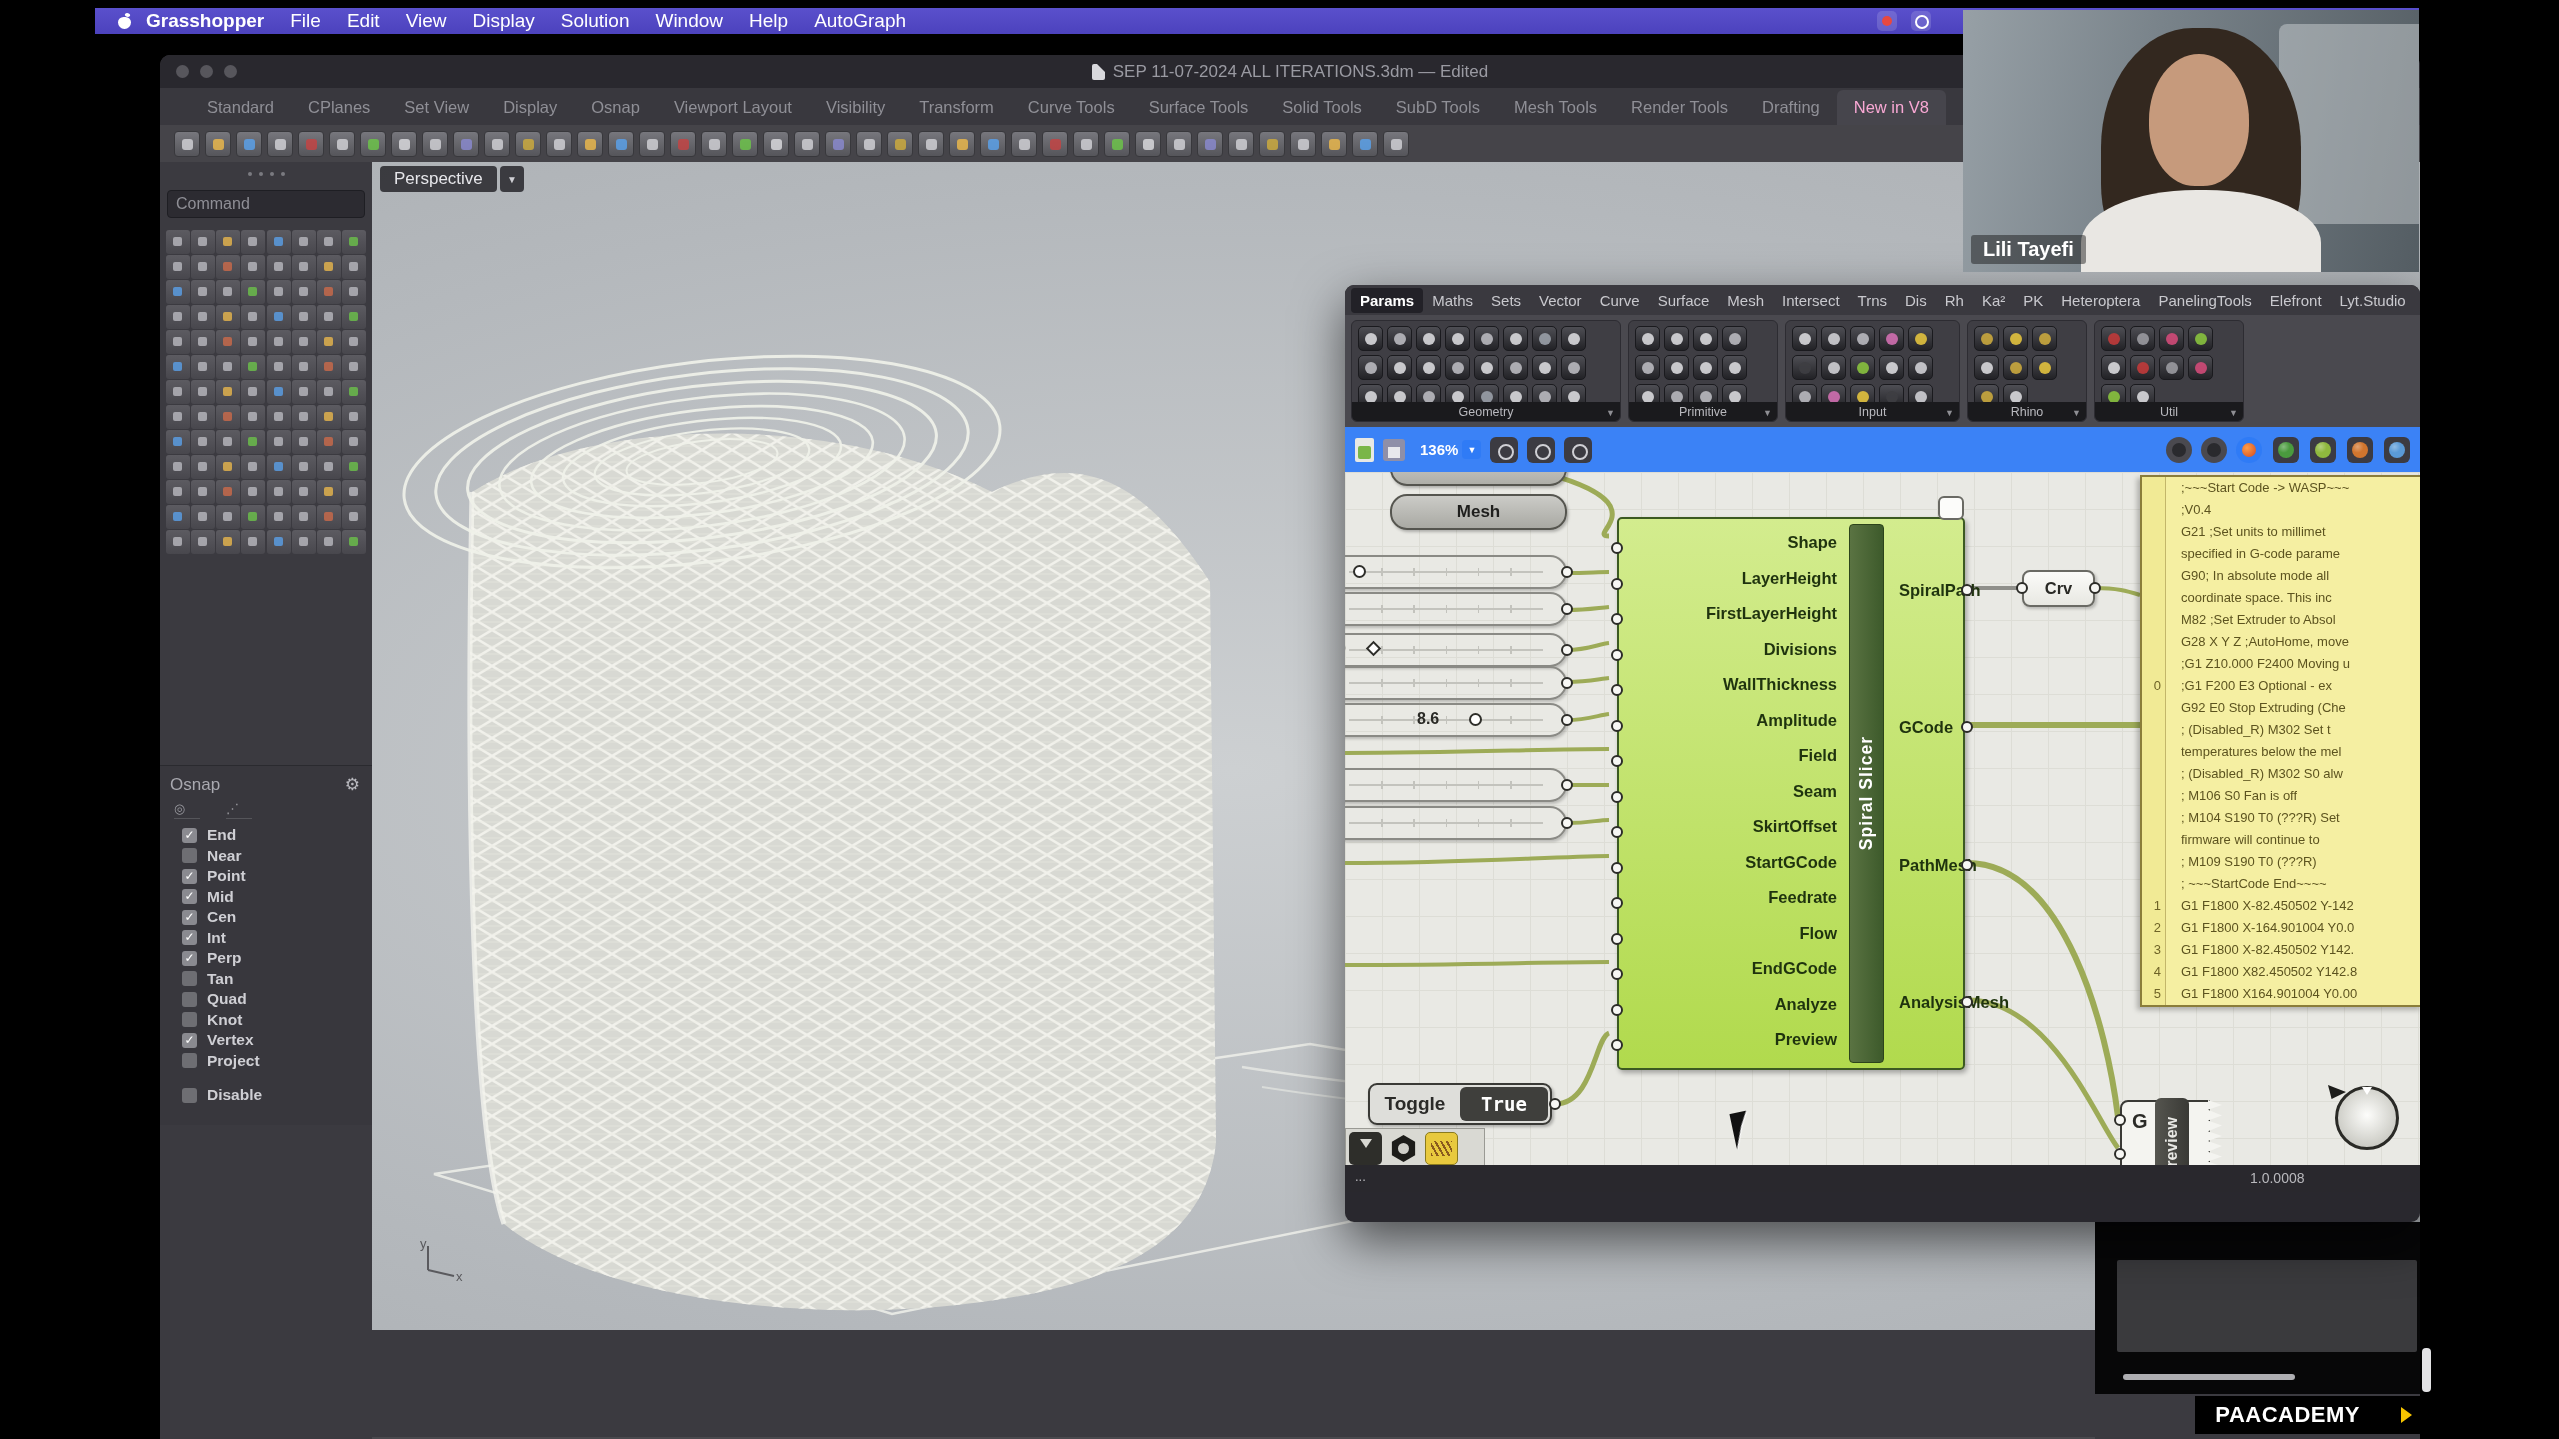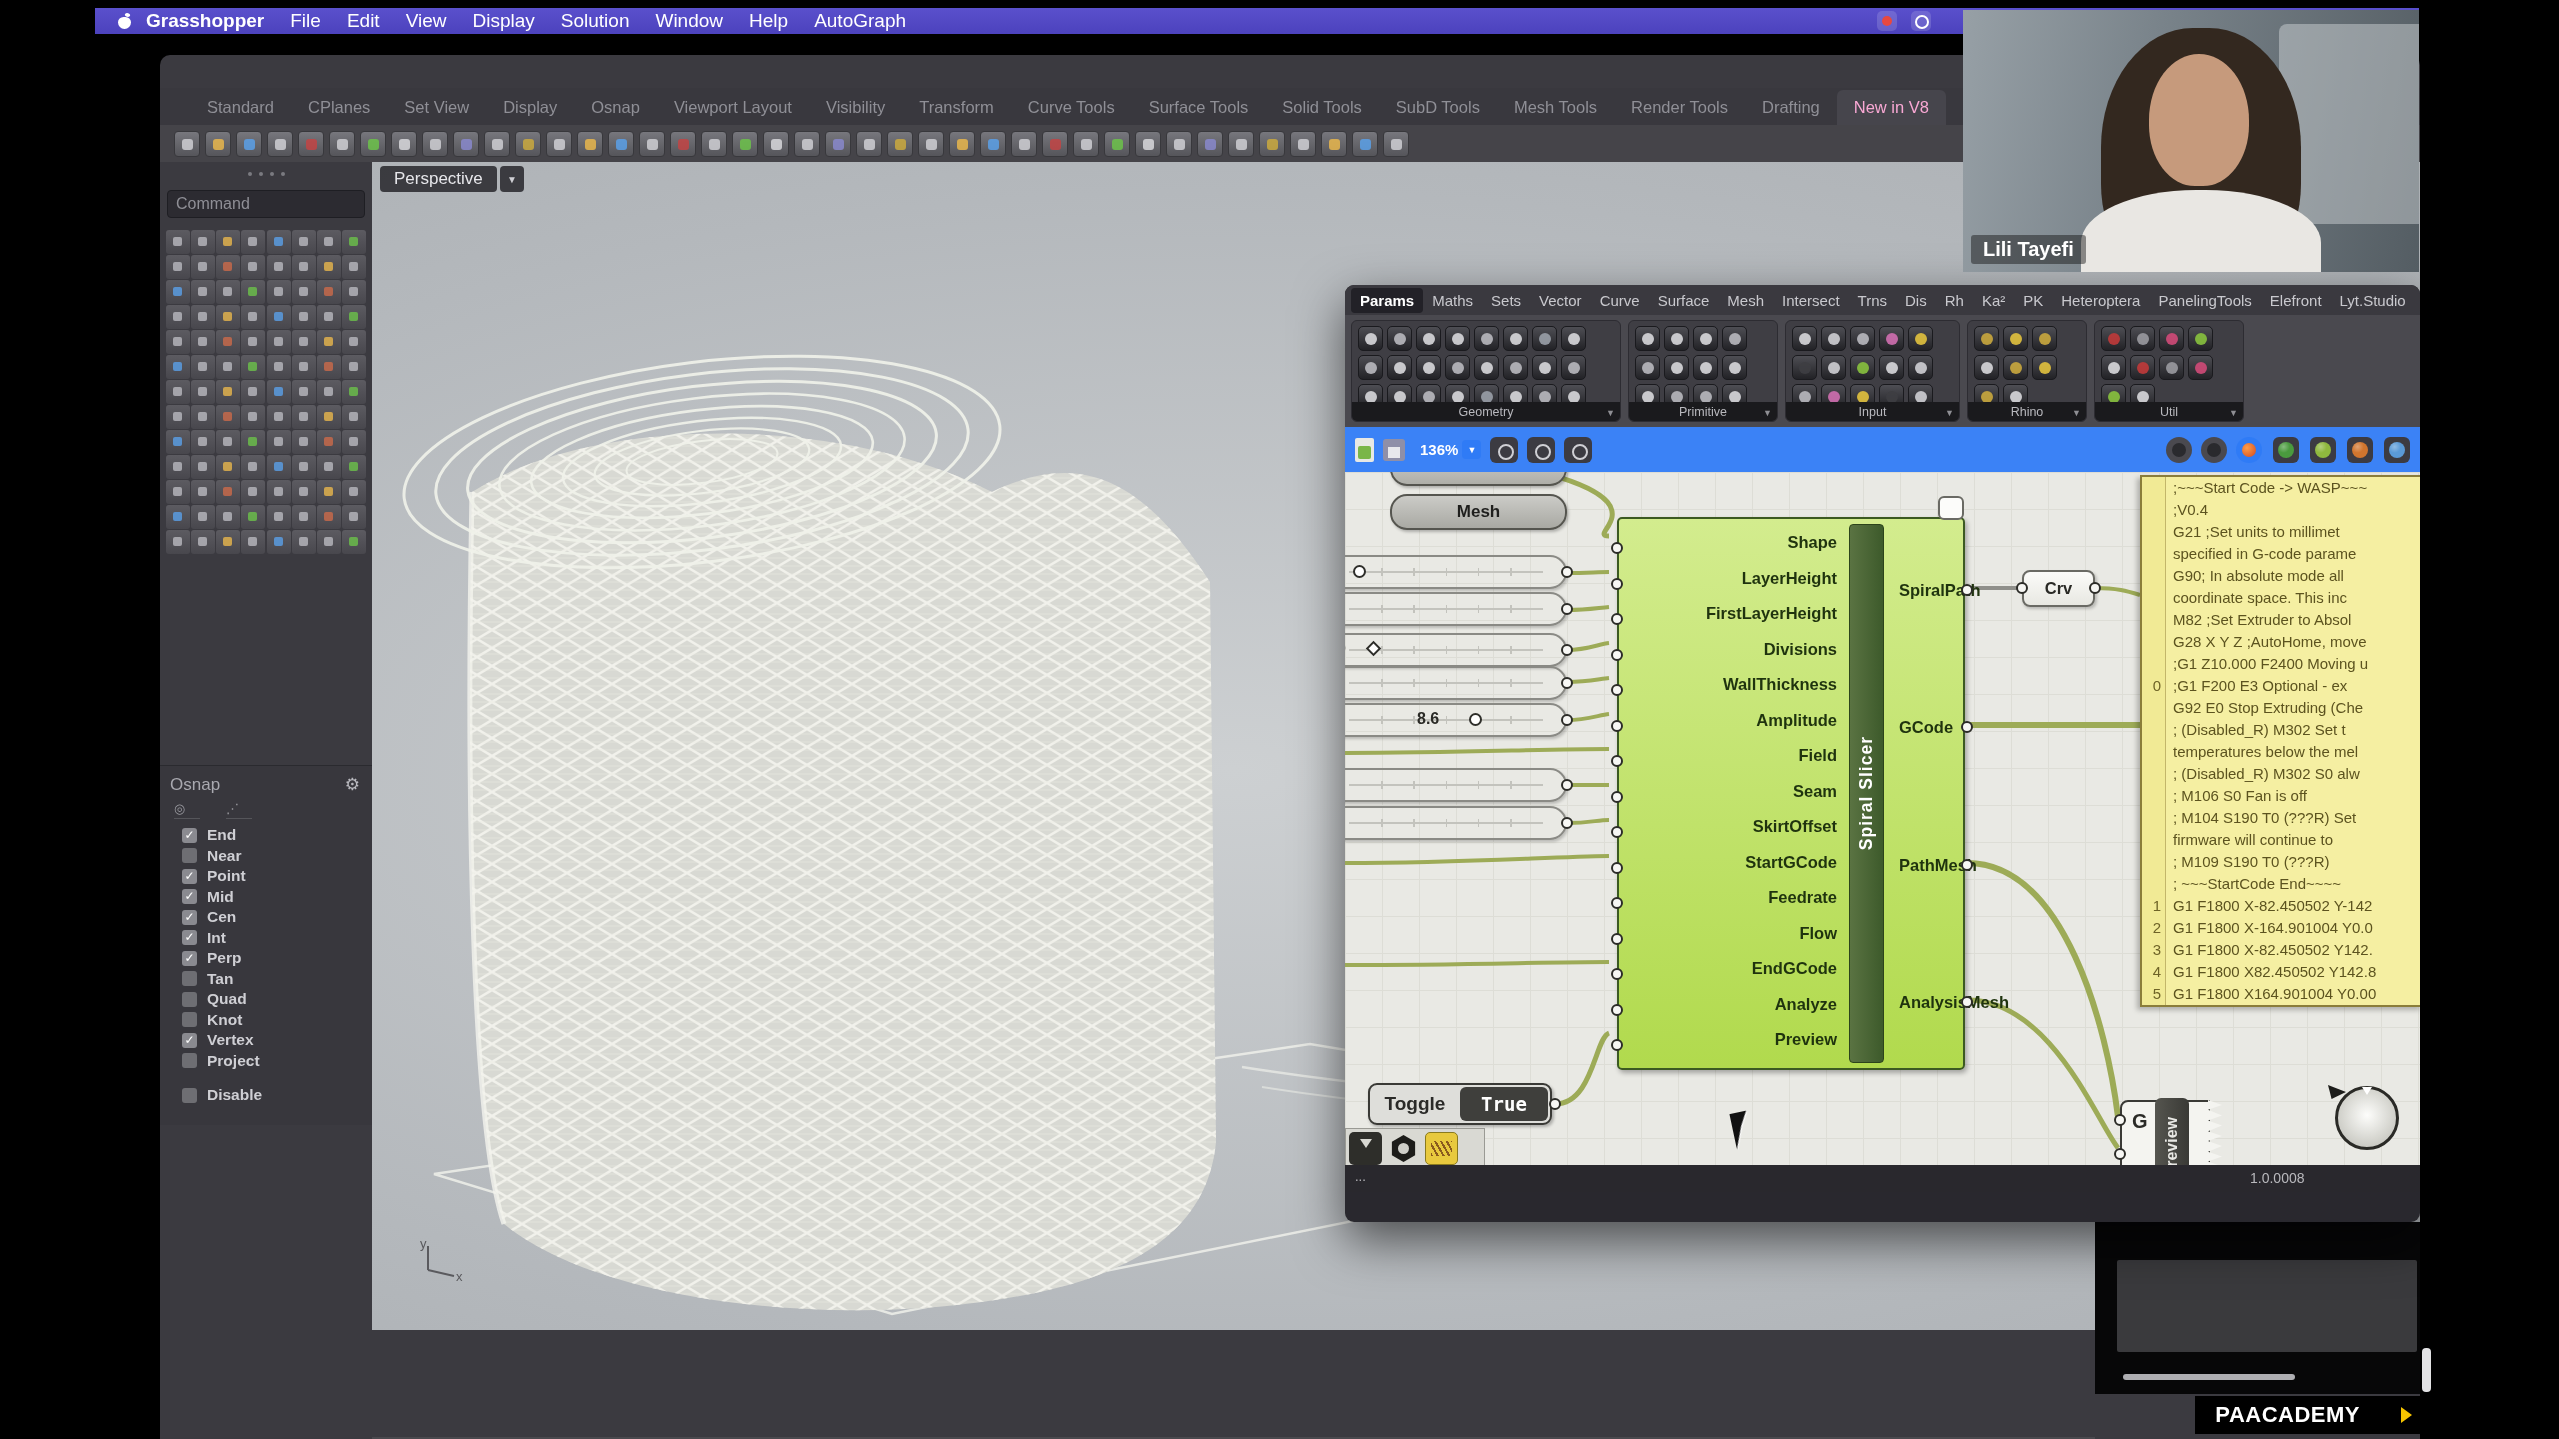--- a/index.html
+++ b/index.html
@@ -139,21 +139,21 @@
   #toggle-value{width:88px;height:34px;margin-right:2px;background:#3f3f3c;border-radius:6px;color:#fff;font-family:"DejaVu Sans Mono",monospace;font-size:19px;font-weight:700;display:flex;align-items:center;justify-content:center;}
   #iconstrip{position:absolute;left:0;top:656px;width:140px;height:42px;background:#d9d9d3;border:1.5px solid #9a9a94;display:flex;gap:5px;padding:3px;z-index:2;}
   .is-ic{width:33px;height:33px;border-radius:5px;background:#2e2e2a;position:relative;}
   .is-ic.dl::after{content:"";position:absolute;left:11px;top:7px;border:6px solid transparent;border-top:9px solid #d8d8d2;}
   .is-ic.nut{background:#d9d9d3;}
   .is-ic.nut::after{content:"";position:absolute;left:3px;top:3px;width:27px;height:27px;background:#1d1d1a;clip-path:polygon(50% 0,93% 25%,93% 75%,50% 100%,7% 75%,7% 25%);}
   .is-ic.nut::before{content:"";position:absolute;left:11px;top:11px;width:11px;height:11px;border-radius:50%;background:#cfcfc9;z-index:1;}
   .is-ic.scrib{background:#e8c93e;border:1.5px solid #8a7a1e;}
   .is-ic.scrib::after{content:"";position:absolute;left:5px;top:8px;width:21px;height:15px;background:repeating-linear-gradient(60deg,#8a5a1e 0 2px,transparent 2px 5px);}
   #gcode-panel{position:absolute;left:795px;top:3px;width:283px;height:532px;background:#f5efa2;border:2px solid #8a7d3a;border-right:none;box-shadow:-3px 3px 5px rgba(0,0,0,.25);z-index:2;overflow:hidden;}
-  .pl-row{display:flex;height:22px;line-height:22px;font-family:"DejaVu Sans Mono",monospace;font-size:15px;color:#5c531f;white-space:nowrap;}
+  .pl-row{display:flex;height:22px;line-height:22px;font-family:"DejaVu Sans Mono",monospace;font-size:13px;color:#5c531f;white-space:nowrap;gap:8px;}
   .pl-n{flex:0 0 24px;text-align:right;padding-right:4px;border-right:1.5px solid #c3b66a;color:#6e6327;background:#f1ea95;}
   .pl-t{padding-left:7px;overflow:hidden;}
   
   #gcomp{position:absolute;left:775px;top:628px;width:90px;height:80px;background:#f4f4f0;border:2.5px solid #3a3a36;border-radius:8px 0 0 8px;z-index:2;}
   #gcomp .glab{position:absolute;left:10px;top:8px;font-size:20px;font-weight:600;color:#2a2a26;}
   #gcomp .pbar{position:absolute;left:33px;top:-4px;width:34px;height:88px;background:linear-gradient(90deg,#55554f,#3a3a36);border-radius:6px;display:flex;align-items:center;justify-content:center;}
   #gcomp .pbar span{writing-mode:vertical-rl;transform:rotate(180deg);color:#e8e8e4;font-weight:700;font-size:16px;}
   #gcomp .zig{position:absolute;right:-14px;top:-2px;width:14px;height:82px;background:#f4f4f0;clip-path:polygon(0 0,100% 6%,0 12%,100% 19%,0 25%,100% 31%,0 38%,100% 44%,0 50%,100% 56%,0 63%,100% 69%,0 75%,100% 81%,0 88%,100% 94%,0 100%);border-left:none;}
   #dial{position:absolute;left:990px;top:614px;width:64px;height:64px;border-radius:50%;border:3px solid #2a2a26;background:radial-gradient(circle at 50% 45%,#fdfdfb 0%,#d4d4ce 60%,#b9b9b3 100%);z-index:2;}
   #dial::before{content:"";position:absolute;left:-10px;top:-4px;width:18px;height:14px;background:#1d1d1a;clip-path:polygon(0 0,100% 50%,20% 100%);}
@@ -201,20 +201,29 @@
         <div class="mb-item">Help</div>
         <div class="mb-item">AutoGraph</div>
       </span>
     <span id="mb-right">
       <span class="mb-ic rec"></span>
       <span class="mb-ic circ"></span>
     </span>
   </div>
 
   <div id="rhino">
+    <div id="r-title">
+      <span class="tdot"></span>
+      <span class="tdot"></span>
+      <span class="tdot"></span>
+      <span id="r-title-center">
+        <span class="doc-ic"></span>
+        <span id="r-title-text">SEP 11-07-2024 ALL ITERATIONS.3dm — Edited</span>
+      </span>
+    </div>
     <div id="r-tabs">
         <div class="rtab">Standard</div>
         <div class="rtab">CPlanes</div>
         <div class="rtab">Set View</div>
         <div class="rtab">Display</div>
         <div class="rtab">Osnap</div>
         <div class="rtab">Viewport Layout</div>
         <div class="rtab">Visibility</div>
         <div class="rtab">Transform</div>
         <div class="rtab">Curve Tools</div>

